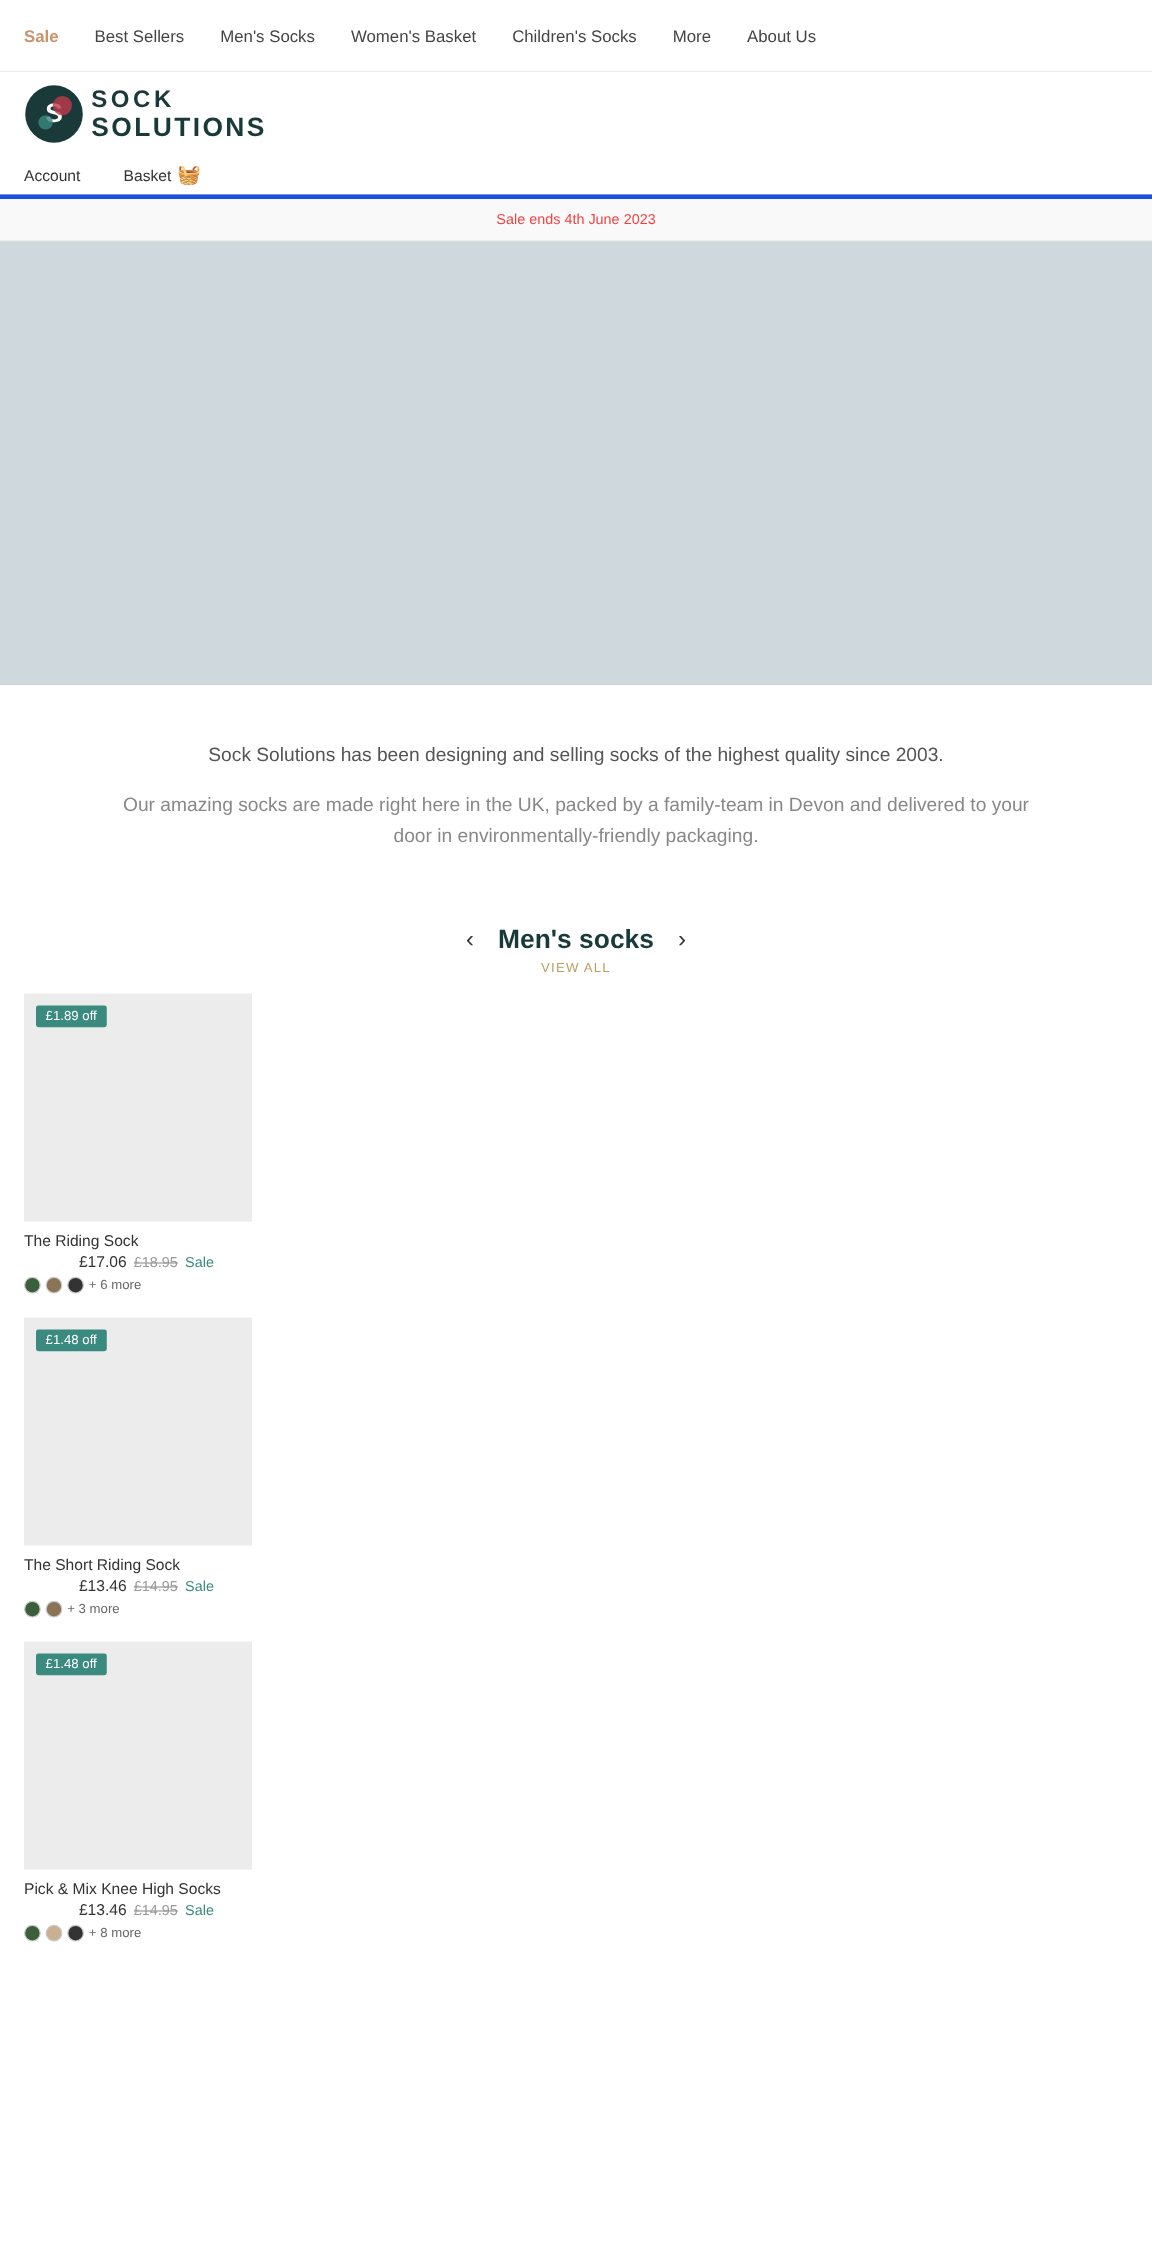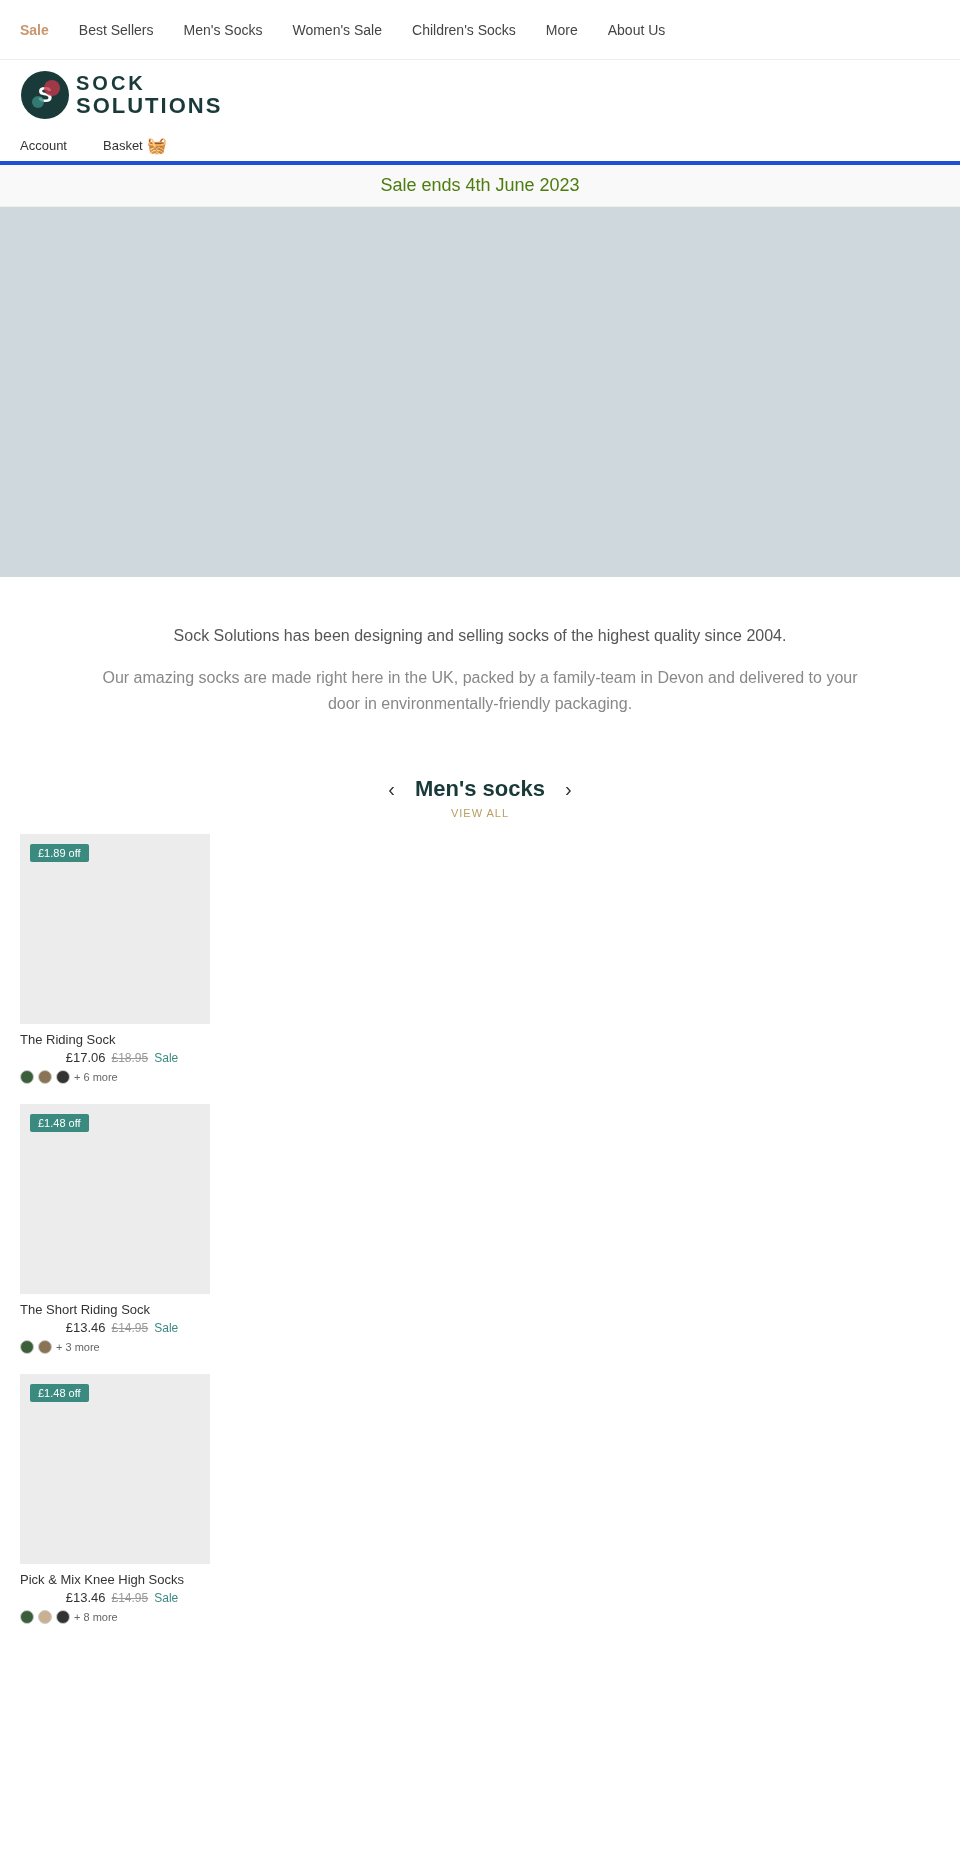--- a/index.html
+++ b/index.html
@@ -69,22 +69,22 @@
       text-align: center;
       padding: 10px;
       border-bottom: 1px solid #eee;
     }
     .sale-banner .sale-main {
       font-size: 14px;
       font-weight: bold;
       color: #333;
     }
     .sale-banner .sale-sub {
-      font-size: 18px;
-      color: #4d7c0f;
+      font-size: 12px;
+      color: #ef4444;
     }
 
     
     .hero {
       width: 100%;
       height: 370px;
       background: #cfd8dc;
     }
 
     
@@ -199,21 +199,21 @@
       color: #666;
     }
   </style>
 </head>
 <body>
 
 <nav class="top-nav">
   <a href="#" class="sale">Sale</a>
   <a href="#">Best Sellers</a>
   <a href="#">Men's Socks</a>
-  <a href="#">Women's Sale</a>
+  <a href="#">Women's Basket</a>
   <a href="#">Children's Socks</a>
   <a href="#">More</a>
   <a href="#">About Us</a>
 </nav>
 
 <div class="logo-bar">
   <svg class="logo-icon" viewBox="0 0 50 50">
     <circle cx="25" cy="25" r="24" fill="#1a3a3a"></circle>
     <text x="25" y="32" text-anchor="middle" font-size="22" font-weight="bold" fill="#fff">S</text>
     <circle cx="32" cy="18" r="8" fill="#c0394b" opacity="0.8"></circle>
@@ -233,21 +233,21 @@
   </a>
 </div>
 
 <div class="sale-banner">
   <div class="sale-sub">Sale ends 4th June 2023</div>
 </div>
 
 <div class="hero"></div>
 
 <div class="about-section">
-  <p class="tagline">Sock Solutions has been designing and selling socks of the highest quality since 2004.</p>
+  <p class="tagline">Sock Solutions has been designing and selling socks of the highest quality since 2003.</p>
   <p class="description">Our amazing socks are made right here in the UK, packed by a family-team in Devon and delivered to your door in environmentally-friendly packaging.</p>
 </div>
 
 <div class="section-header">
   <button class="arrow-btn">‹</button>
   <h2>Men's socks</h2>
   <button class="arrow-btn">›</button>
 </div>
 <a href="#" class="view-all-link">VIEW ALL</a>
 

